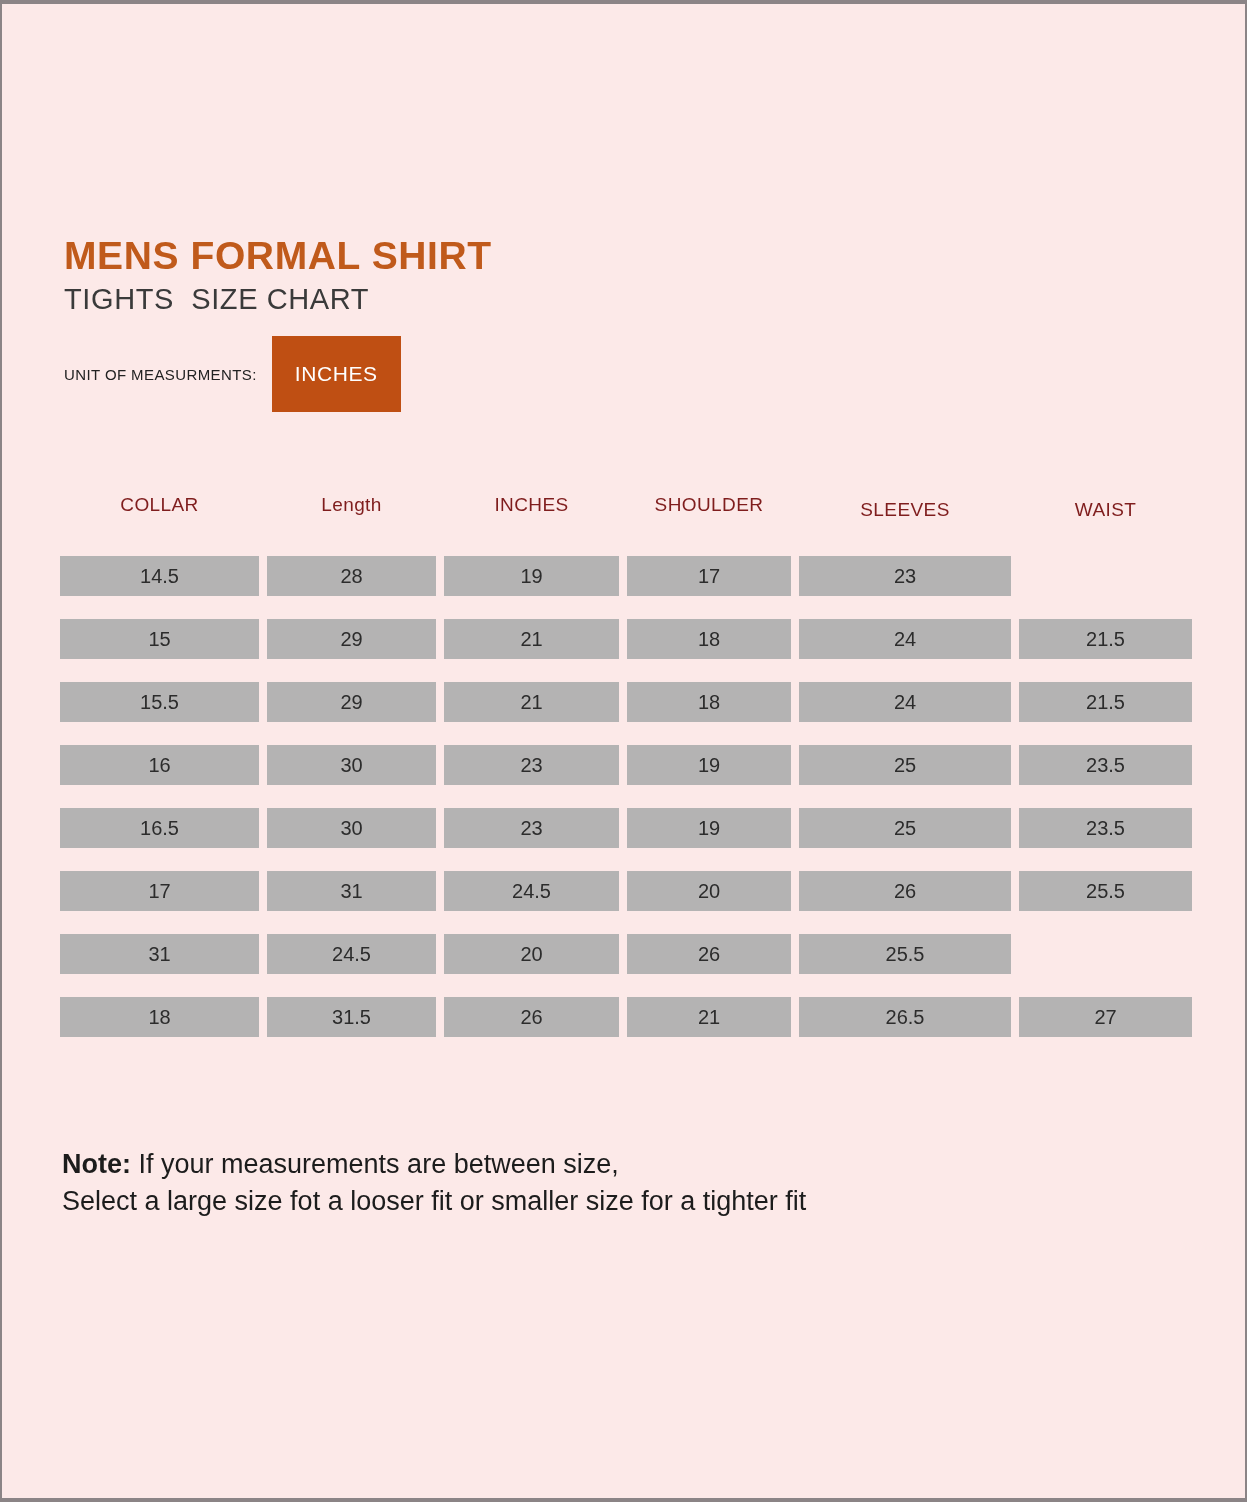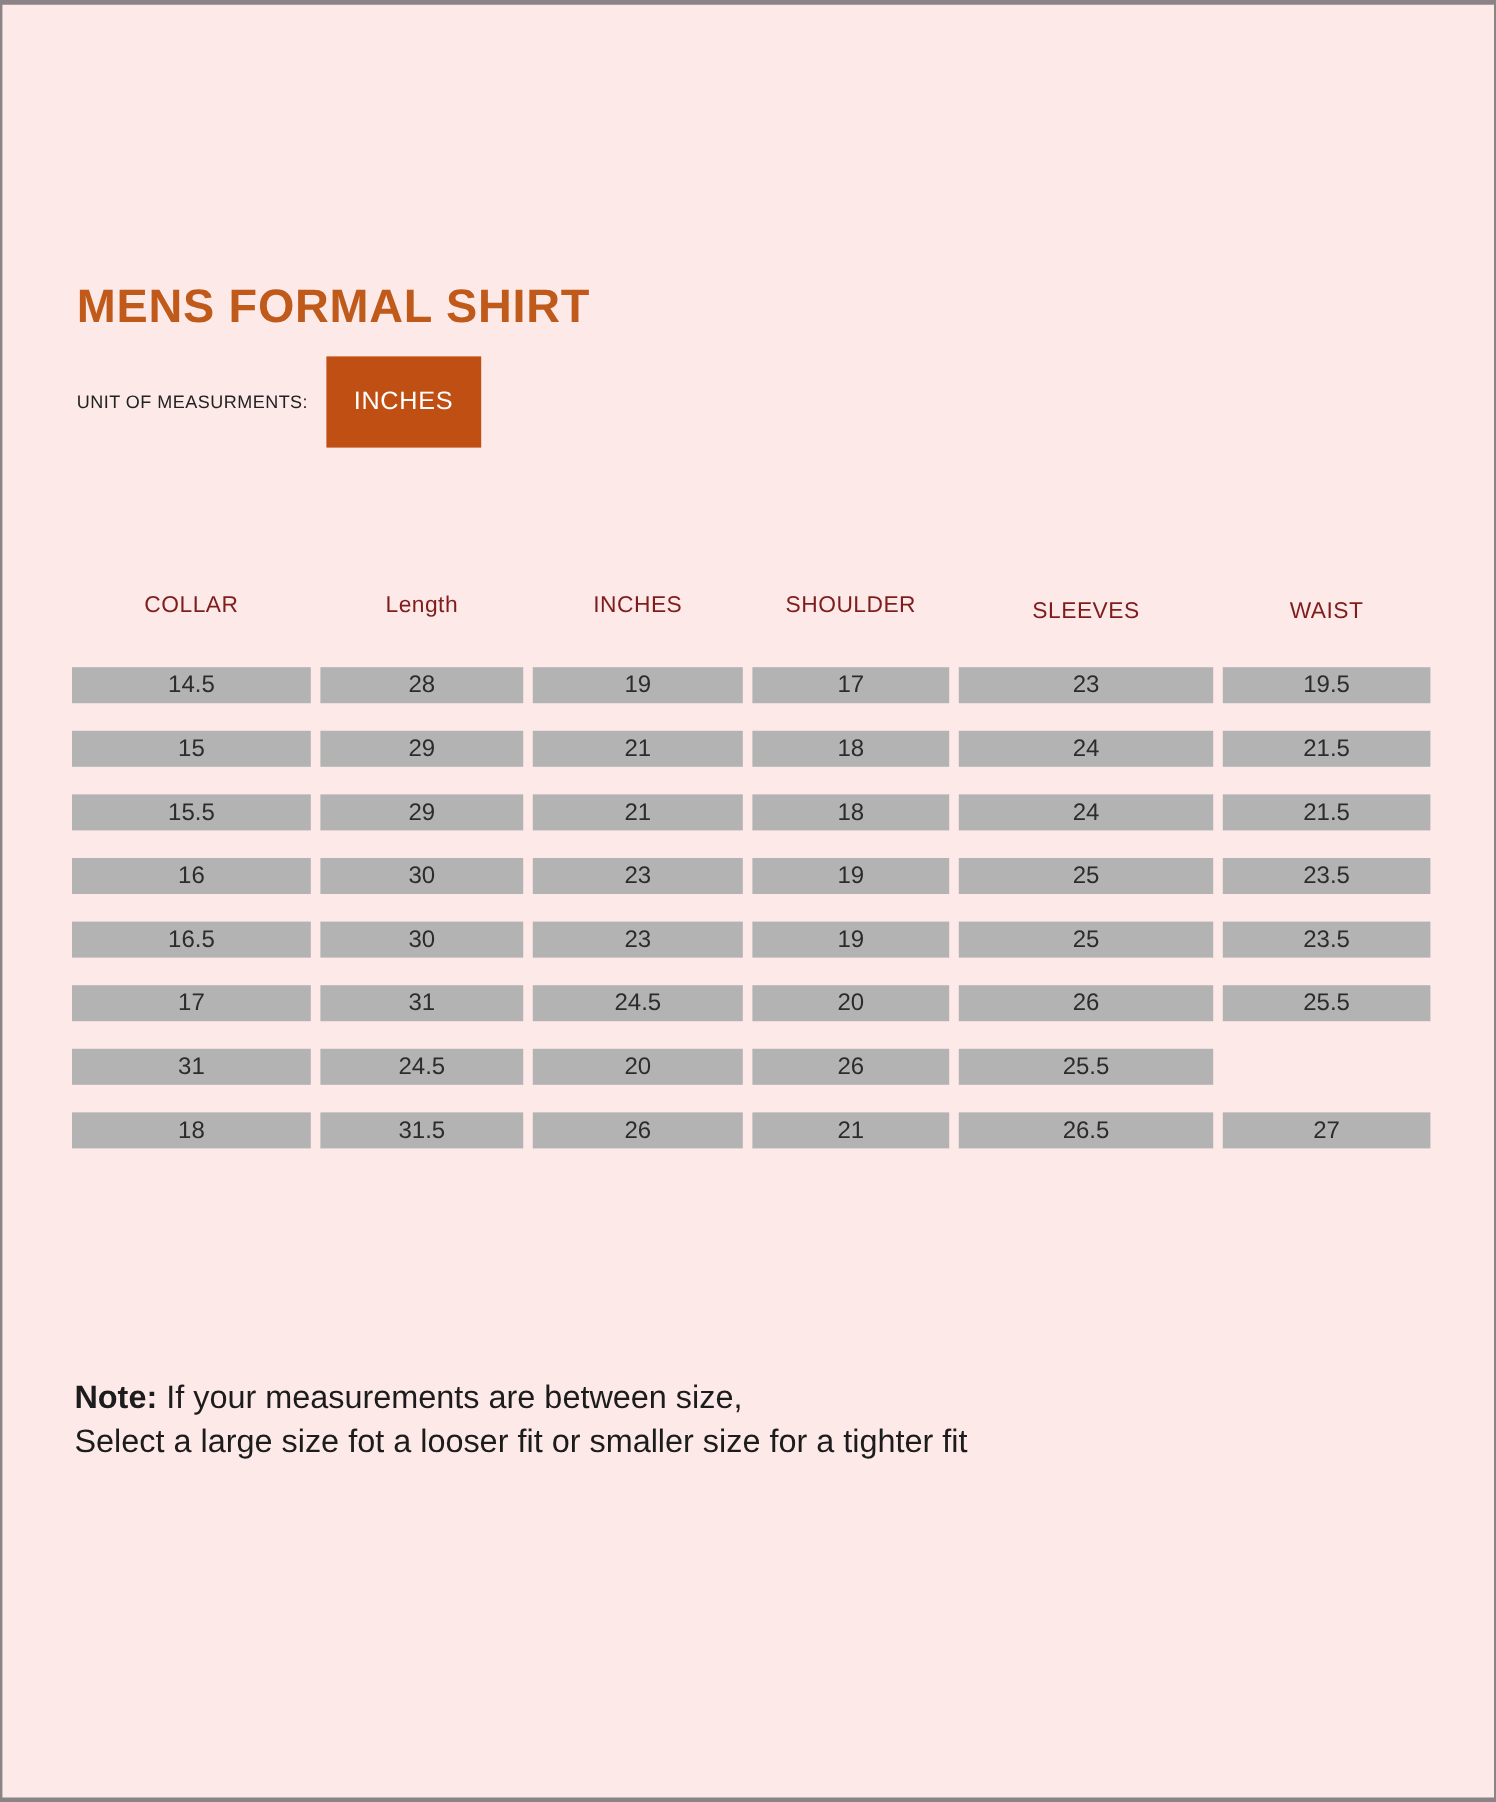--- a/index.html
+++ b/index.html
@@ -76,21 +76,21 @@
   .th {
     text-align: center;
     font-size: 19px;
     letter-spacing: 0.4px;
     color: #7f1d1d;
     line-height: 22px;
   }
   .th:nth-child(5), .th:nth-child(6) { transform: translateY(5px); }
   .tbody { margin-top: 40px; }
   .tr {
-    height: 30px;
+    height: 40px;
     margin-bottom: 23px;
   }
   .td {
     background: #b4b3b3;
     display: flex;
     align-items: center;
     justify-content: center;
     font-size: 20px;
     color: #2c2c2c;
   }
@@ -104,20 +104,21 @@
   }
   .note-label { font-weight: 700; }
 </style>
 </head>
 <body>
 
 <div class="frame-border"></div>
 
 <div class="header-block">
   <div class="brand-title">MENS FORMAL SHIRT</div>
+  <div class="sub-title">TIGHTS  SIZE CHART</div>
   <div class="unit-row">
     <span class="unit-label">UNIT OF MEASURMENTS:</span>
     <span class="unit-badge">INCHES</span>
   </div>
 </div>
 
 <div class="size-table">
   <div class="thead">
       <div class="th">COLLAR</div>
       <div class="th">Length</div>
@@ -126,21 +127,20 @@
       <div class="th">SLEEVES</div>
       <div class="th">WAIST</div>
     </div>
   <div class="tbody">
       <div class="tr">
         <div class="td">14.5</div>
         <div class="td">28</div>
         <div class="td">19</div>
         <div class="td">17</div>
         <div class="td">23</div>
-        <div class="td">19.5</div>
       </div>
       <div class="tr">
         <div class="td">15</div>
         <div class="td">29</div>
         <div class="td">21</div>
         <div class="td">18</div>
         <div class="td">24</div>
         <div class="td">21.5</div>
       </div>
       <div class="tr">

